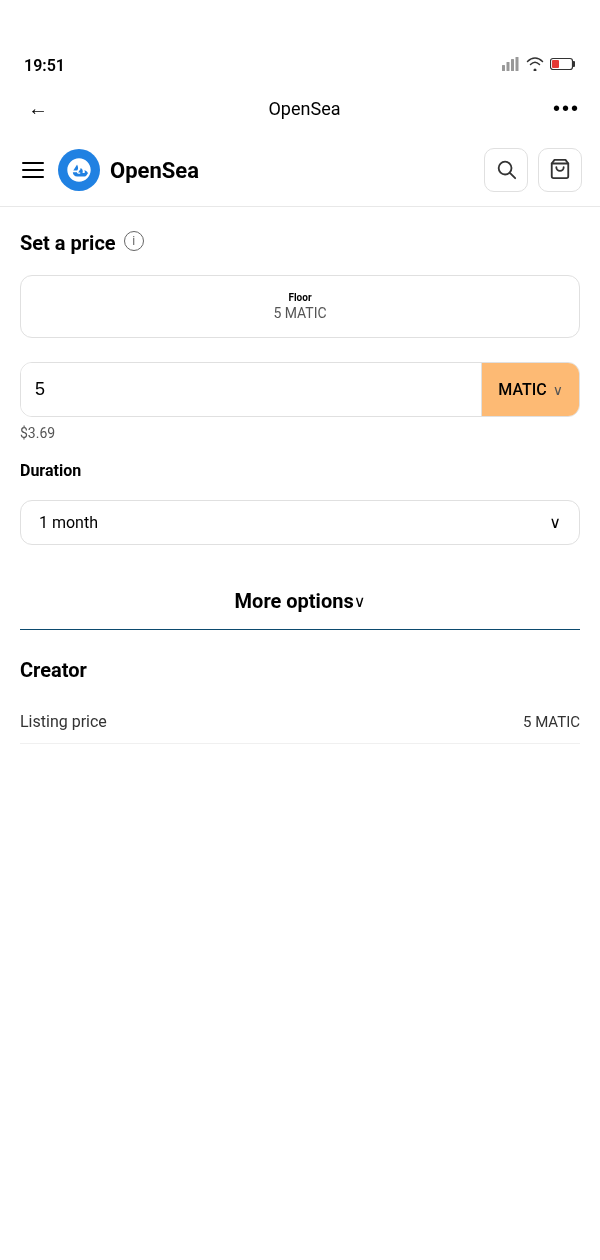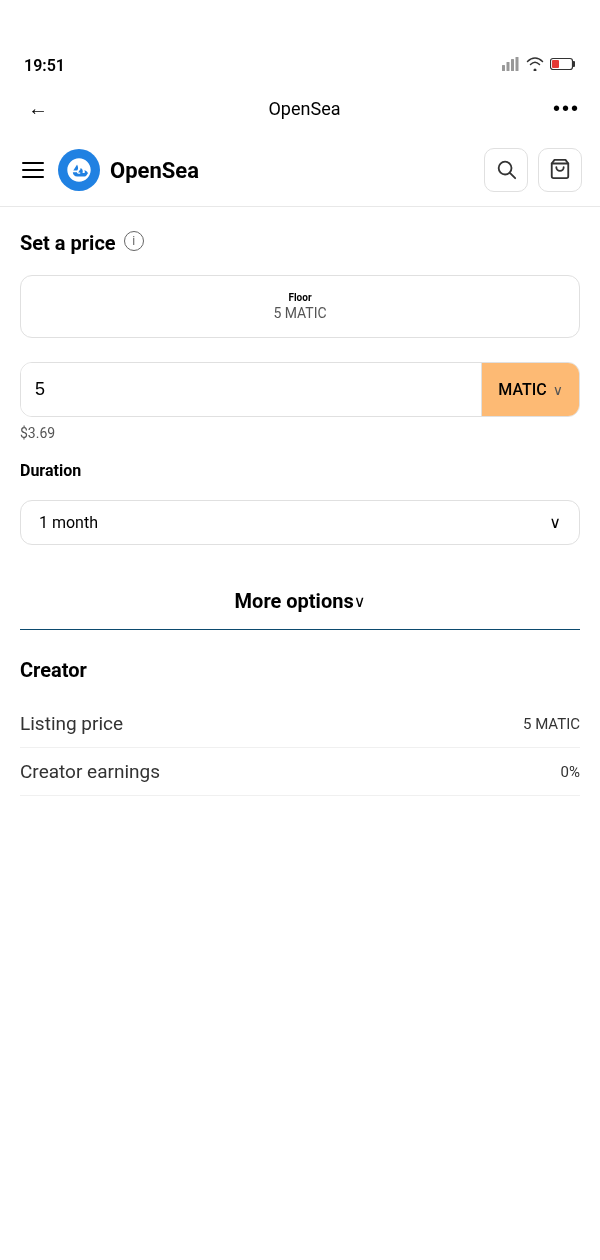--- a/index.html
+++ b/index.html
@@ -264,21 +264,21 @@
       margin-bottom: 18px;
     }
     .summary-row {
       display: flex;
       justify-content: space-between;
       align-items: center;
       padding: 12px 0;
       border-bottom: 1px solid #f0f0f0;
     }
     .summary-row-label {
-      font-size: 19px;
+      font-size: 16px;
       color: #333;
     }
     .summary-row-value {
       font-size: 15px;
       color: #333;
     }
   </style>
 </head>
 <body>
 
@@ -387,19 +387,15 @@
     <span class="more-options-label">More options</span>
     <span>∨</span>
   </div>
 
   <div>
     <div class="summary-title">Creator</div>
     <div class="summary-row">
       <span class="summary-row-label">Listing price</span>
       <span class="summary-row-value">5 MATIC</span>
     </div>
-    <div class="summary-row">
-      <span class="summary-row-label">Creator earnings</span>
-      <span class="summary-row-value">0%</span>
-    </div>
   </div>
 
 </div>
 
 </body></html>

